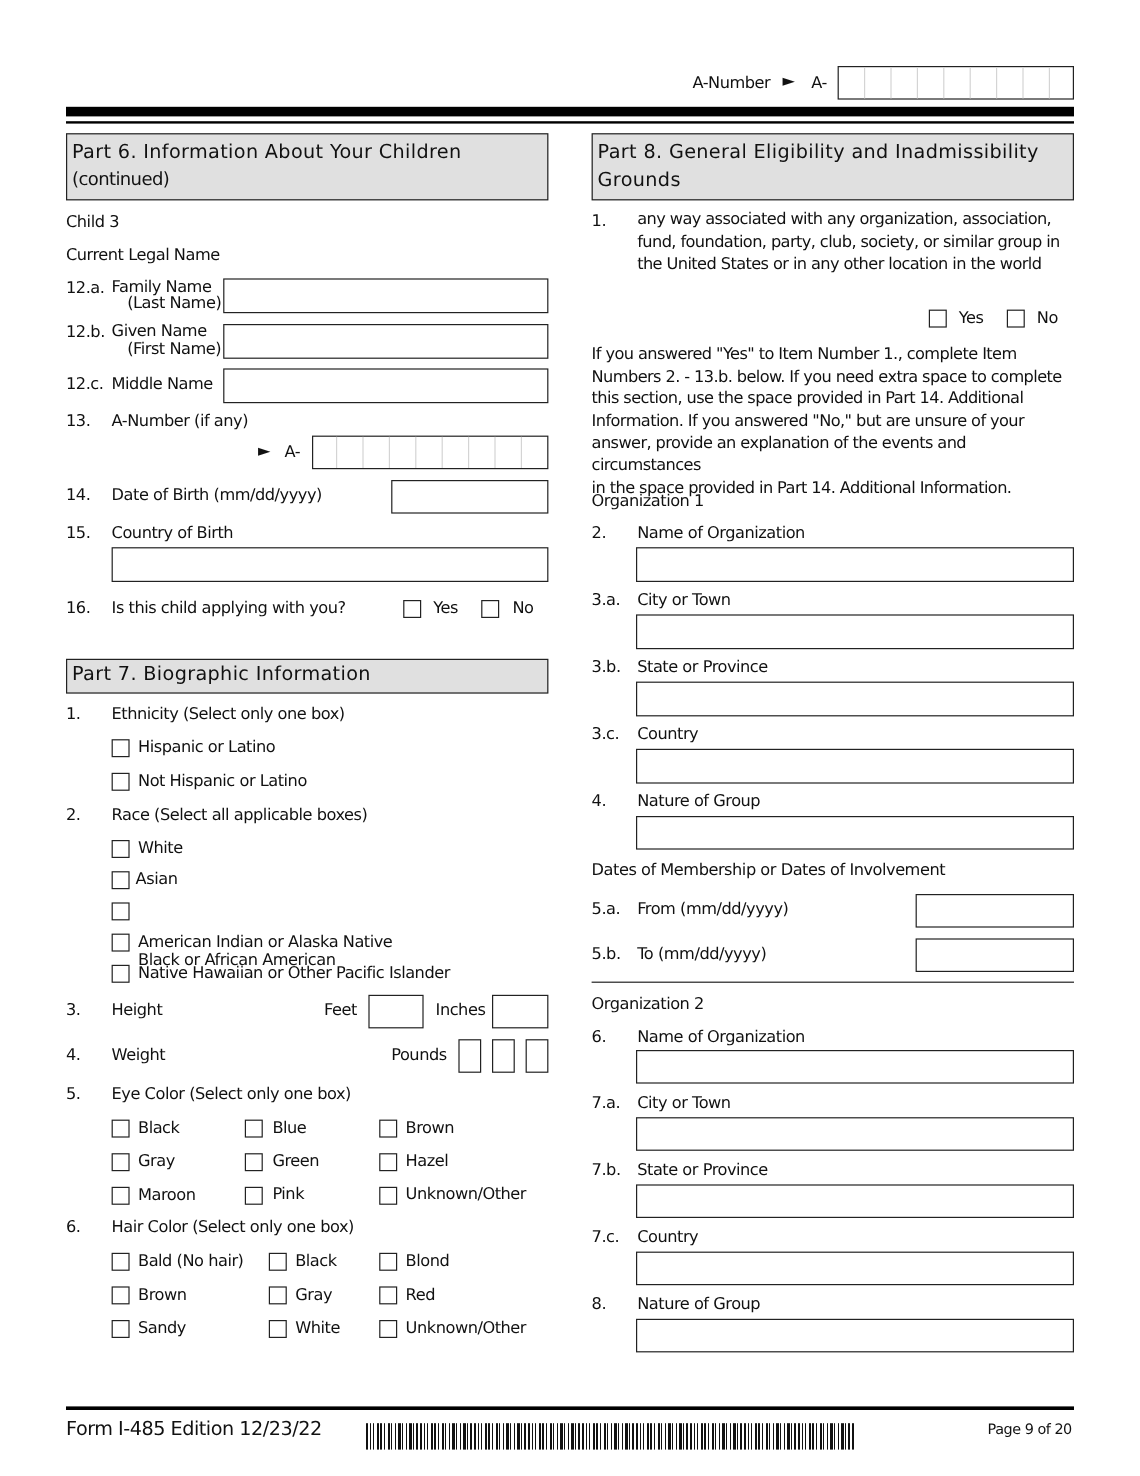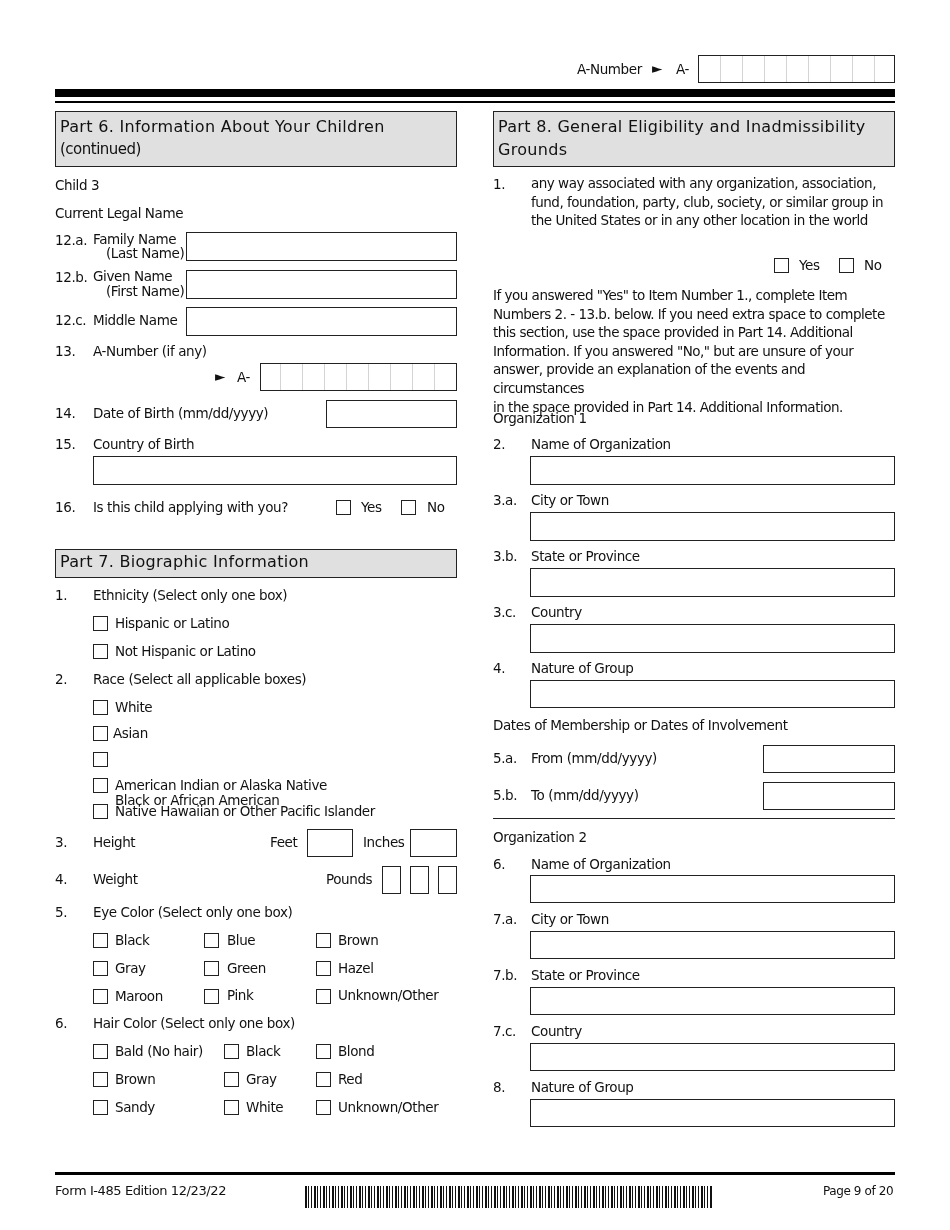--- a/index.html
+++ b/index.html
@@ -248,15 +248,15 @@
 
 <div class="t" style="left:493px;top:1023px;">7.c.</div>
 <div class="t" style="left:531px;top:1023px;">Country</div>
 <div class="box" style="left:530px;top:1043px;width:365px;height:28px;"></div>
 
 <div class="t" style="left:493px;top:1079px;">8.</div>
 <div class="t" style="left:531px;top:1079px;">Nature of Group</div>
 <div class="box" style="left:530px;top:1099px;width:365px;height:28px;"></div>
 
 <div class="abs" style="left:55px;top:1172px;width:840px;height:3px;background:#000;"></div>
-<div class="t" style="left:55px;top:1183px;font-size:13px;">Form I-485   Edition   12/23/22</div>
+<div class="t" style="left:55px;top:1183px;font-size:16px;">Form I-485   Edition   12/23/22</div>
 <div class="barcode" style="left:305px;top:1186px;width:408px;"></div>
 <div class="t" style="left:823px;top:1183px;font-size:12px;">Page 9 of 20</div>
 
 </body></html>

